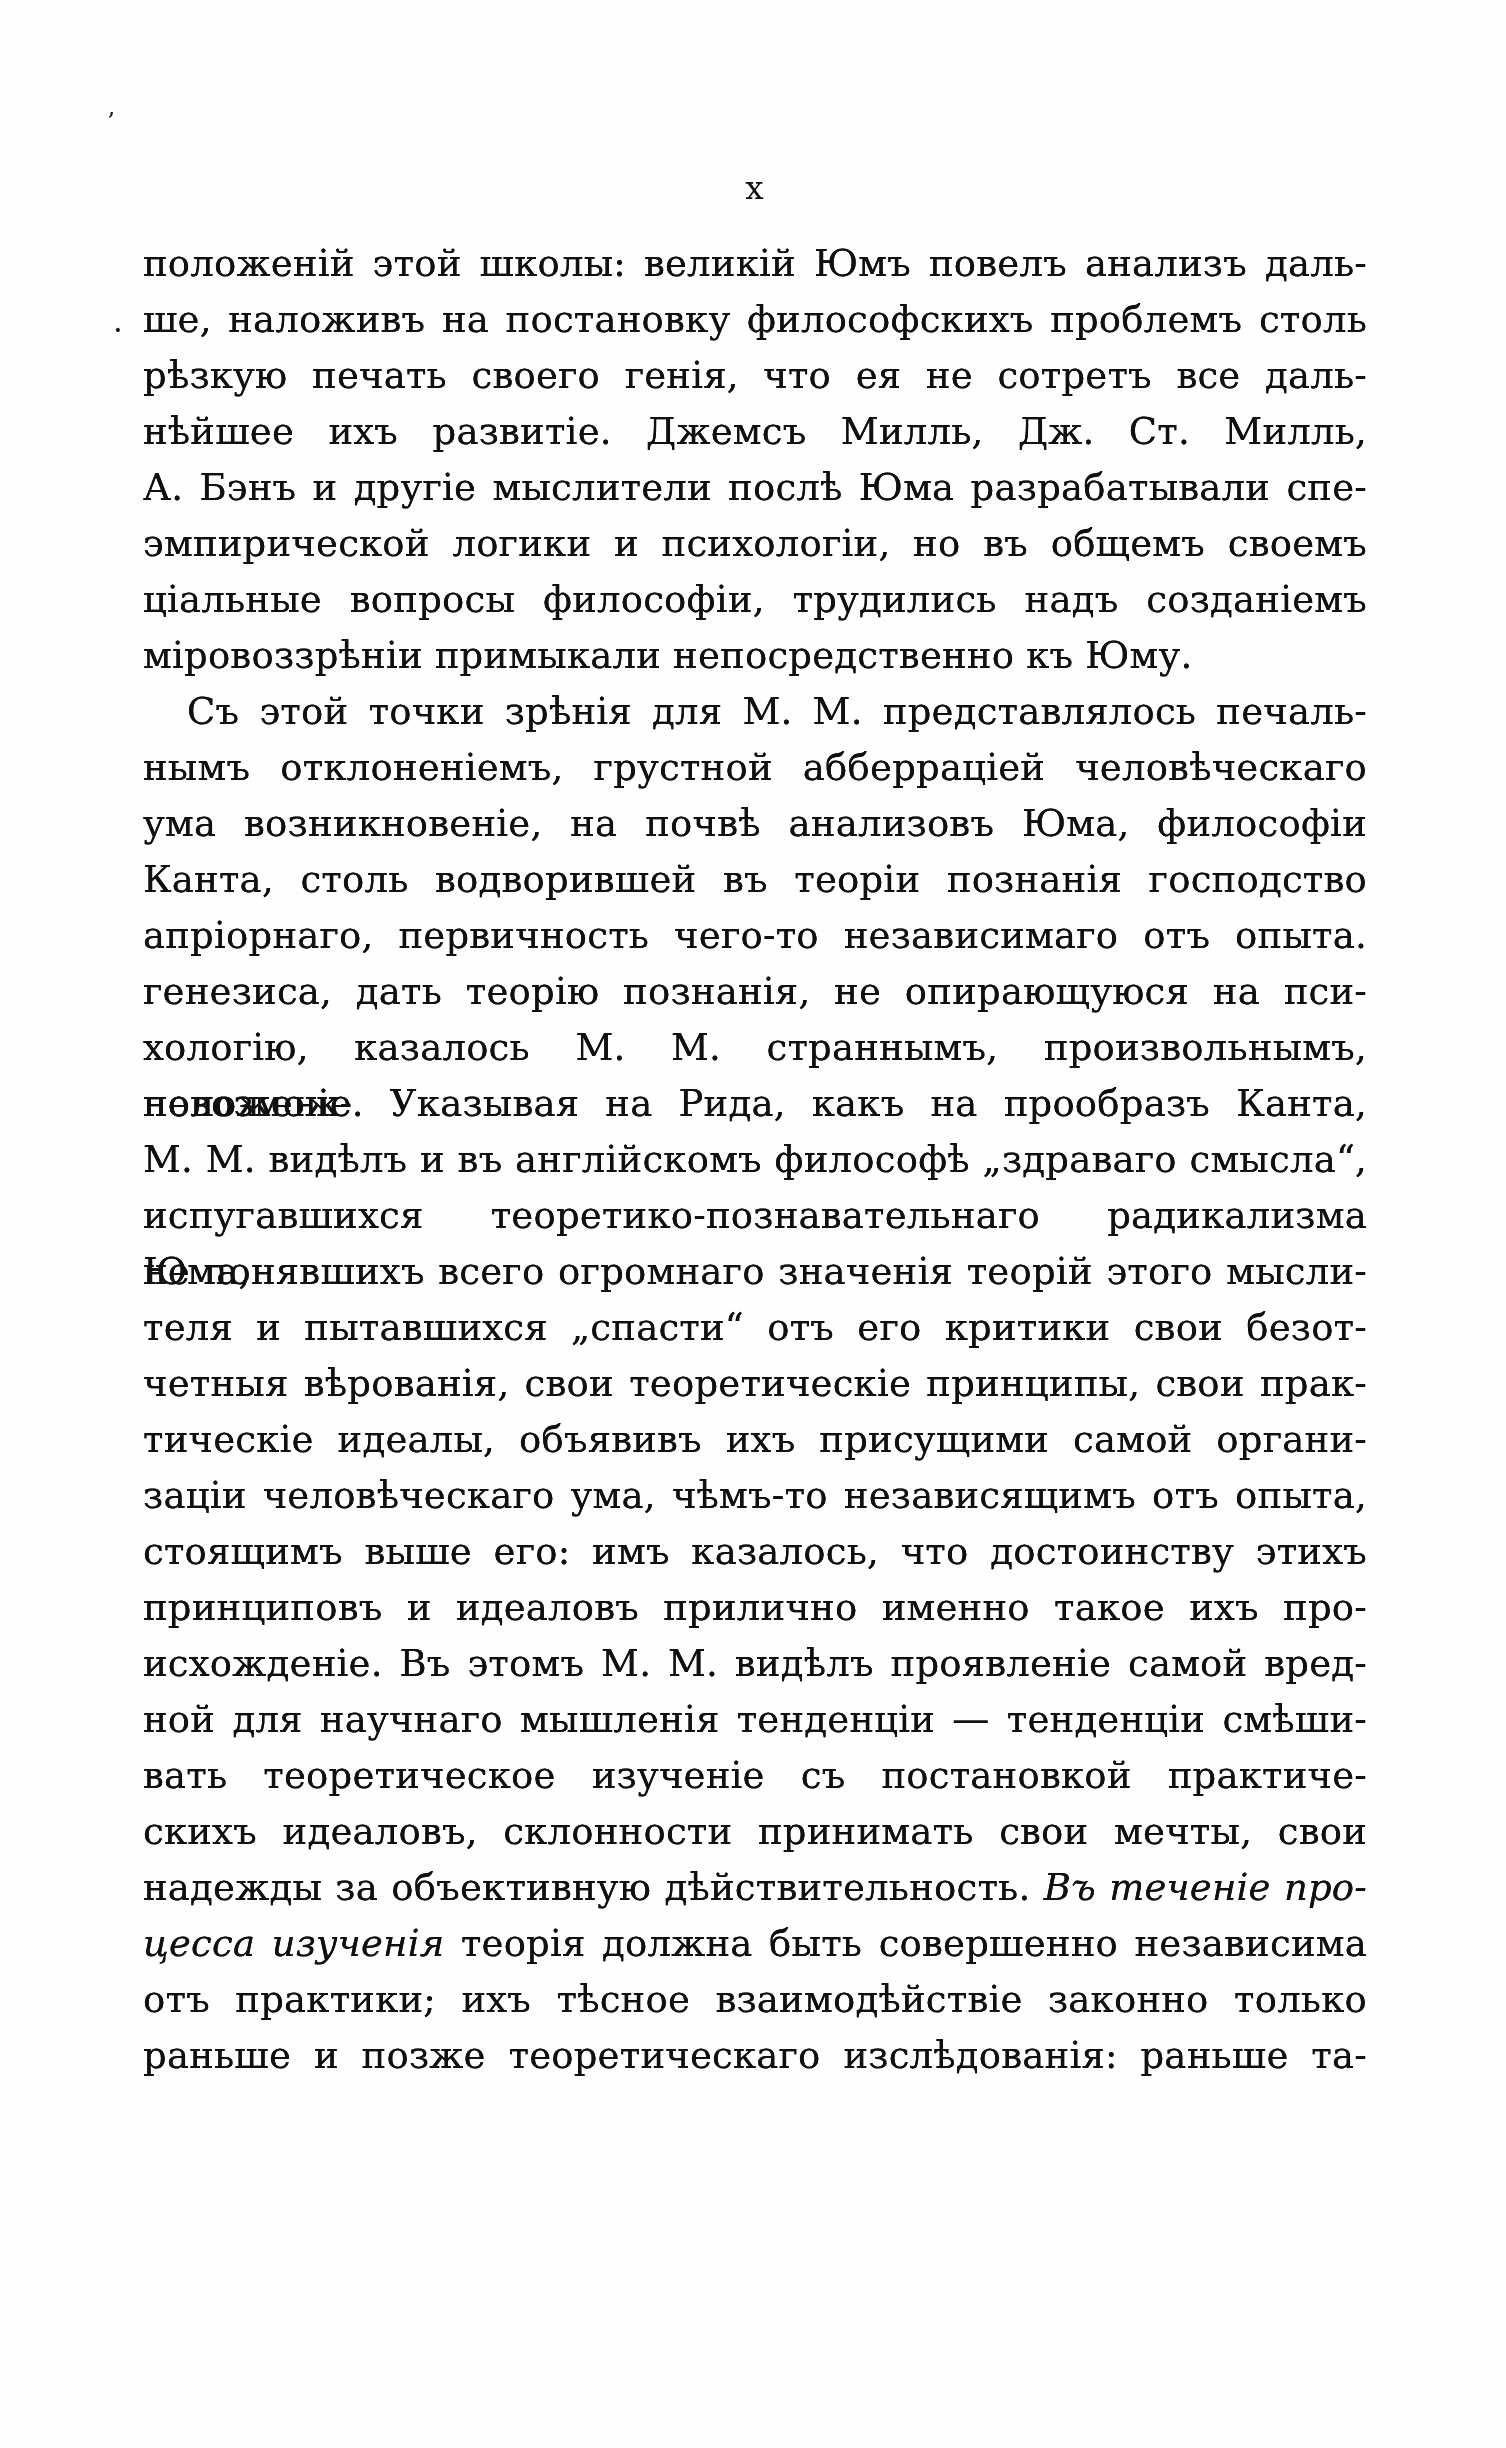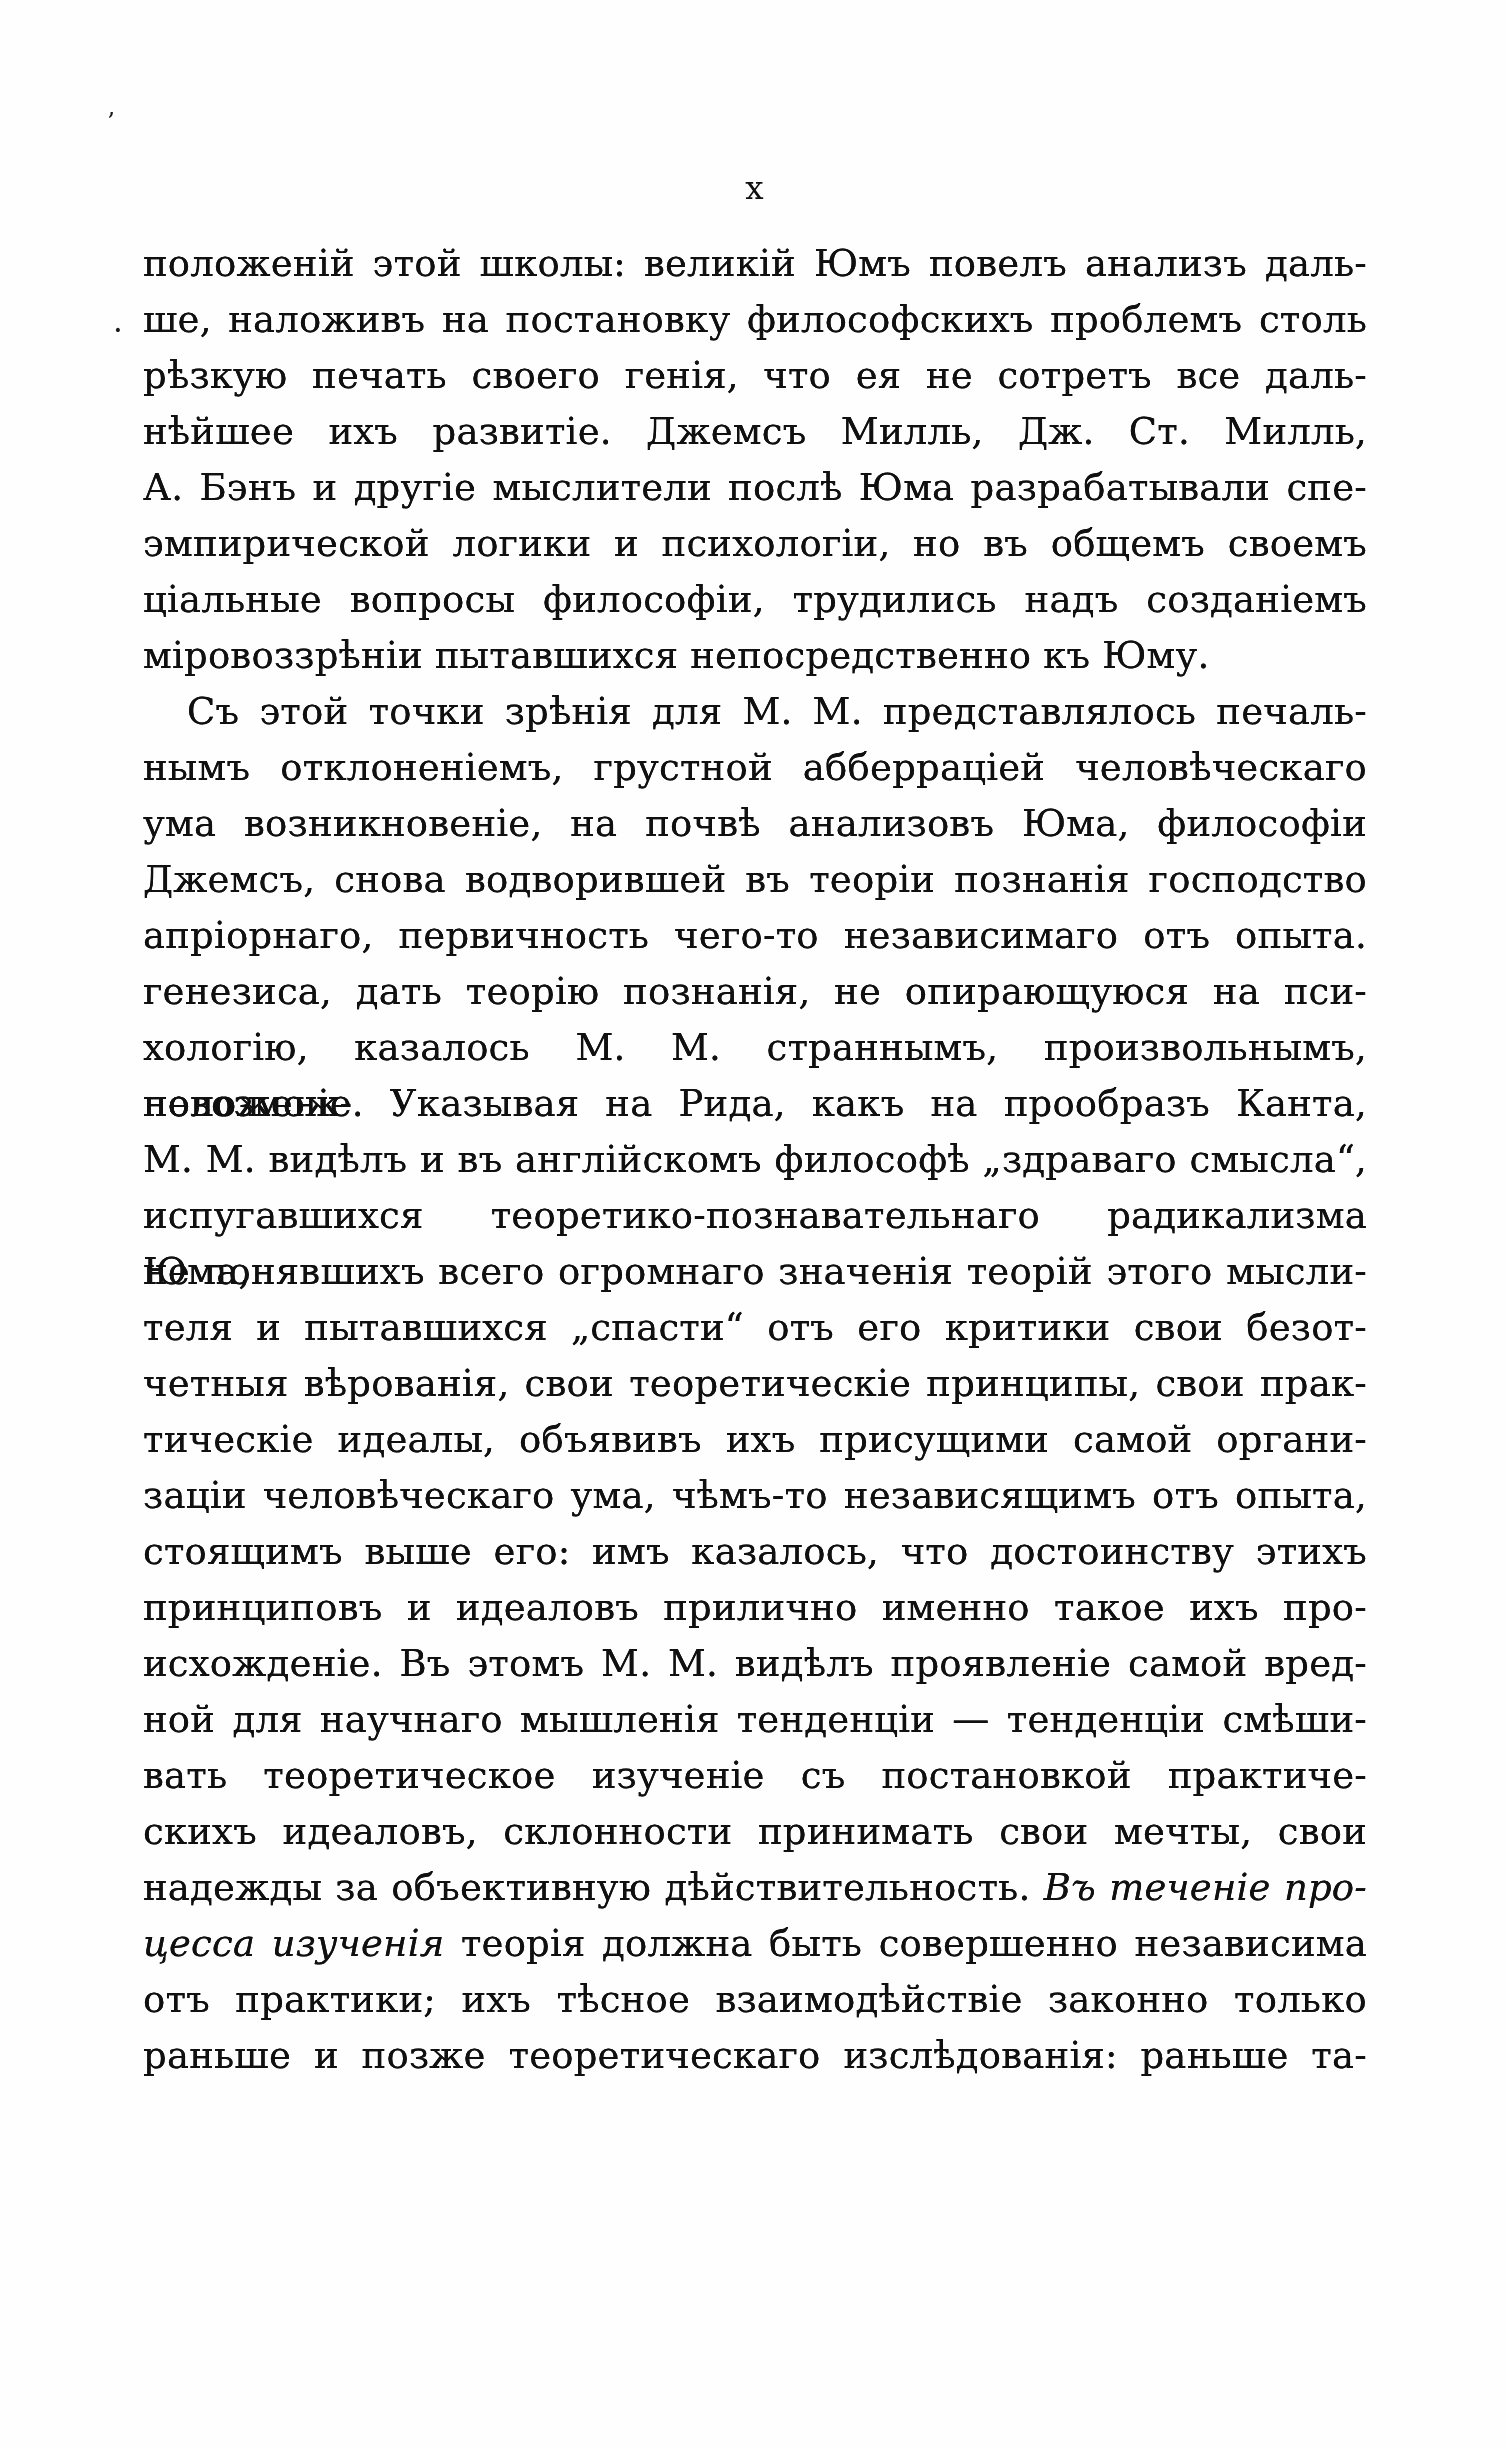--- a/index.html
+++ b/index.html
@@ -71,25 +71,25 @@
   <div class="pagenum">x</div>
 
   <div class="textblock">
     <div class="ln">положеній этой школы: великій Юмъ повелъ анализъ даль-</div>
     <div class="ln">ше, наложивъ на постановку философскихъ проблемъ столь</div>
     <div class="ln">рѣзкую печать своего генія, что ея не сотретъ все даль-</div>
     <div class="ln">нѣйшее ихъ развитіе. Джемсъ Милль, Дж. Ст. Милль,</div>
     <div class="ln">А. Бэнъ и другіе мыслители послѣ Юма разрабатывали спе-</div>
     <div class="ln">эмпирической логики и психологіи, но въ общемъ своемъ</div>
     <div class="ln">ціальные вопросы философіи, трудились надъ созданіемъ</div>
-    <div class="ln pend">міровоззрѣніи пытавшихся непосредственно къ Юму.</div>
+    <div class="ln pend">міровоззрѣніи примыкали непосредственно къ Юму.</div>
     <div class="ln ind">Съ этой точки зрѣнія для М. М. представлялось печаль-</div>
     <div class="ln">нымъ отклоненіемъ, грустной абберраціей человѣческаго</div>
     <div class="ln">ума возникновеніе, на почвѣ анализовъ Юма, философіи</div>
-    <div class="ln">Джемсъ, снова водворившей въ теоріи познанія господство</div>
+    <div class="ln">Канта, столь водворившей въ теоріи познанія господство</div>
     <div class="ln">апріорнаго, первичность чего-то независимаго отъ опыта.</div>
     <div class="ln">генезиса, дать теорію познанія, не опирающуюся на пси-</div>
     <div class="ln">хологію, казалось М. М. страннымъ, произвольнымъ, невозмож-</div>
     <div class="ln">положеніе. Указывая на Рида, какъ на прообразъ Канта,</div>
     <div class="ln">М. М. видѣлъ и въ англійскомъ философѣ „здраваго смысла“,</div>
     <div class="ln">испугавшихся теоретико-познавательнаго радикализма Юма,</div>
     <div class="ln">не понявшихъ всего огромнаго значенія теорій этого мысли-</div>
     <div class="ln">теля и пытавшихся „спасти“ отъ его критики свои безот-</div>
     <div class="ln">четныя вѣрованія, свои теоретическіе принципы, свои прак-</div>
     <div class="ln">тическіе идеалы, объявивъ ихъ присущими самой органи-</div>

